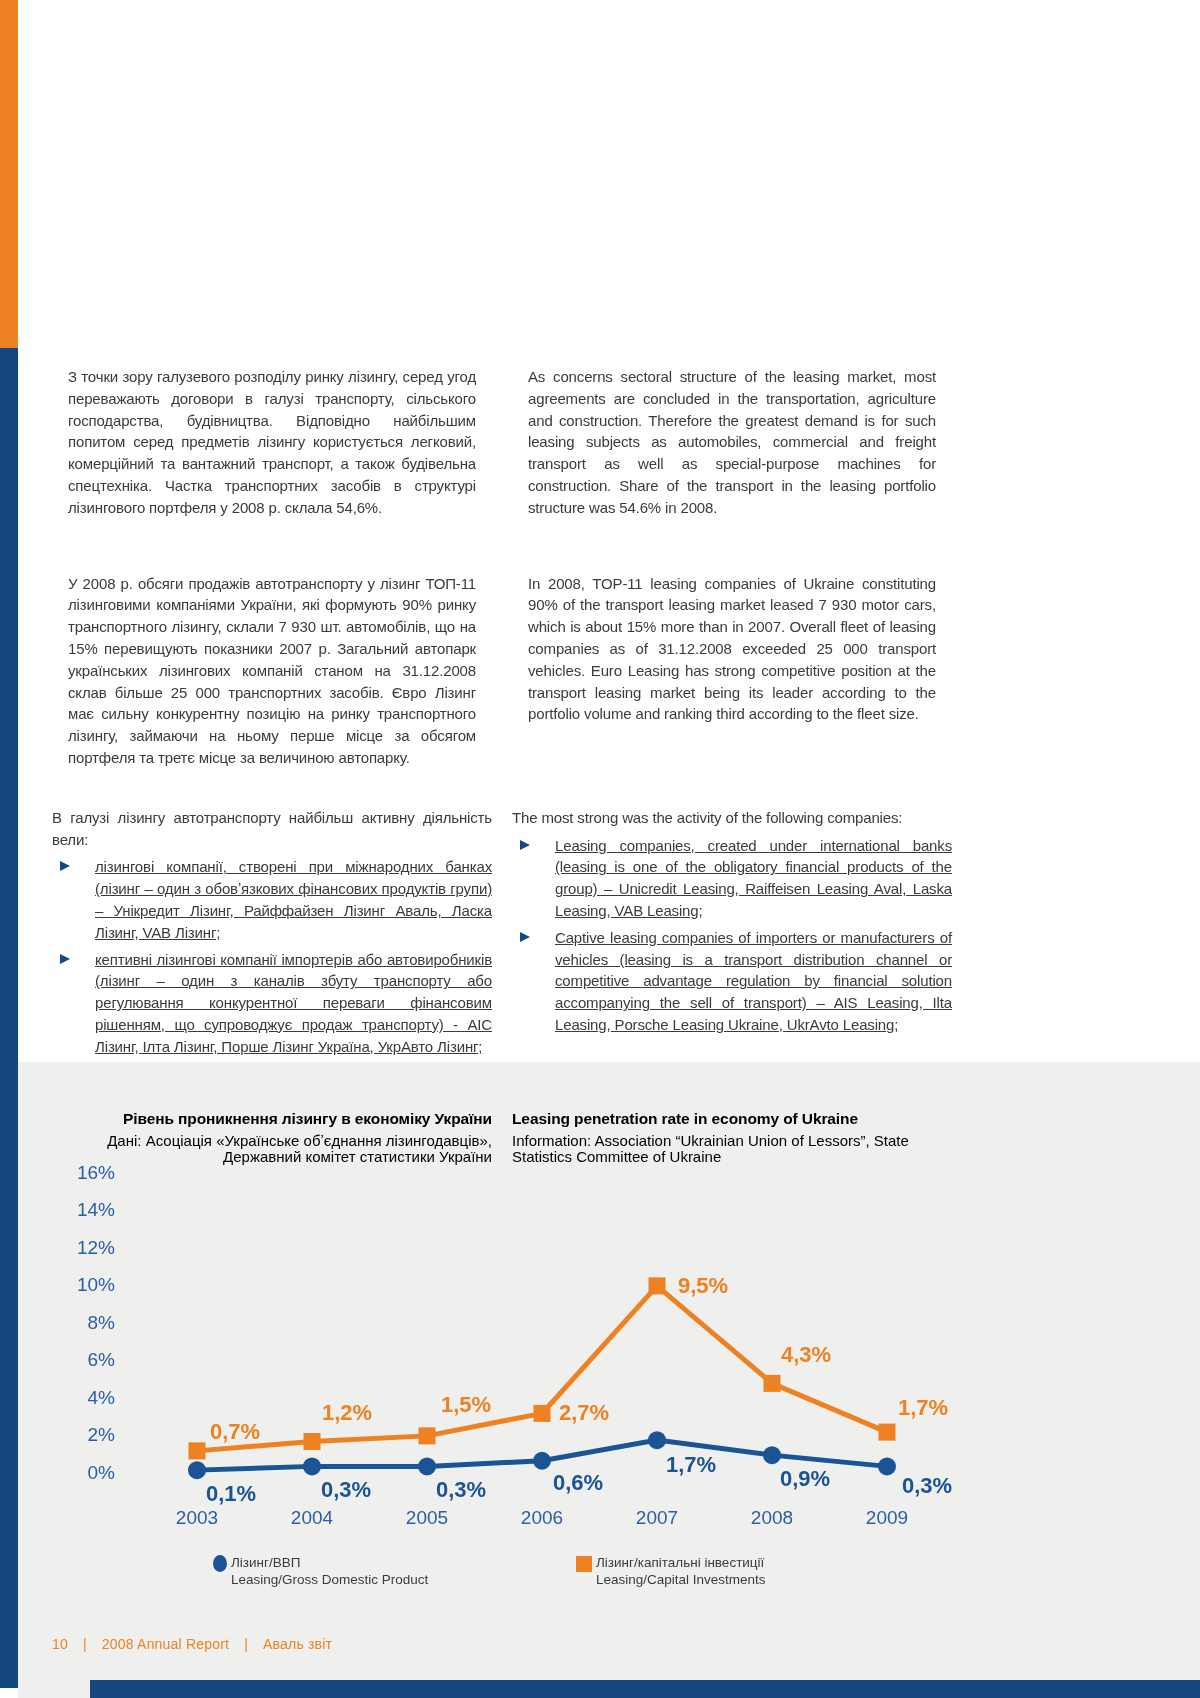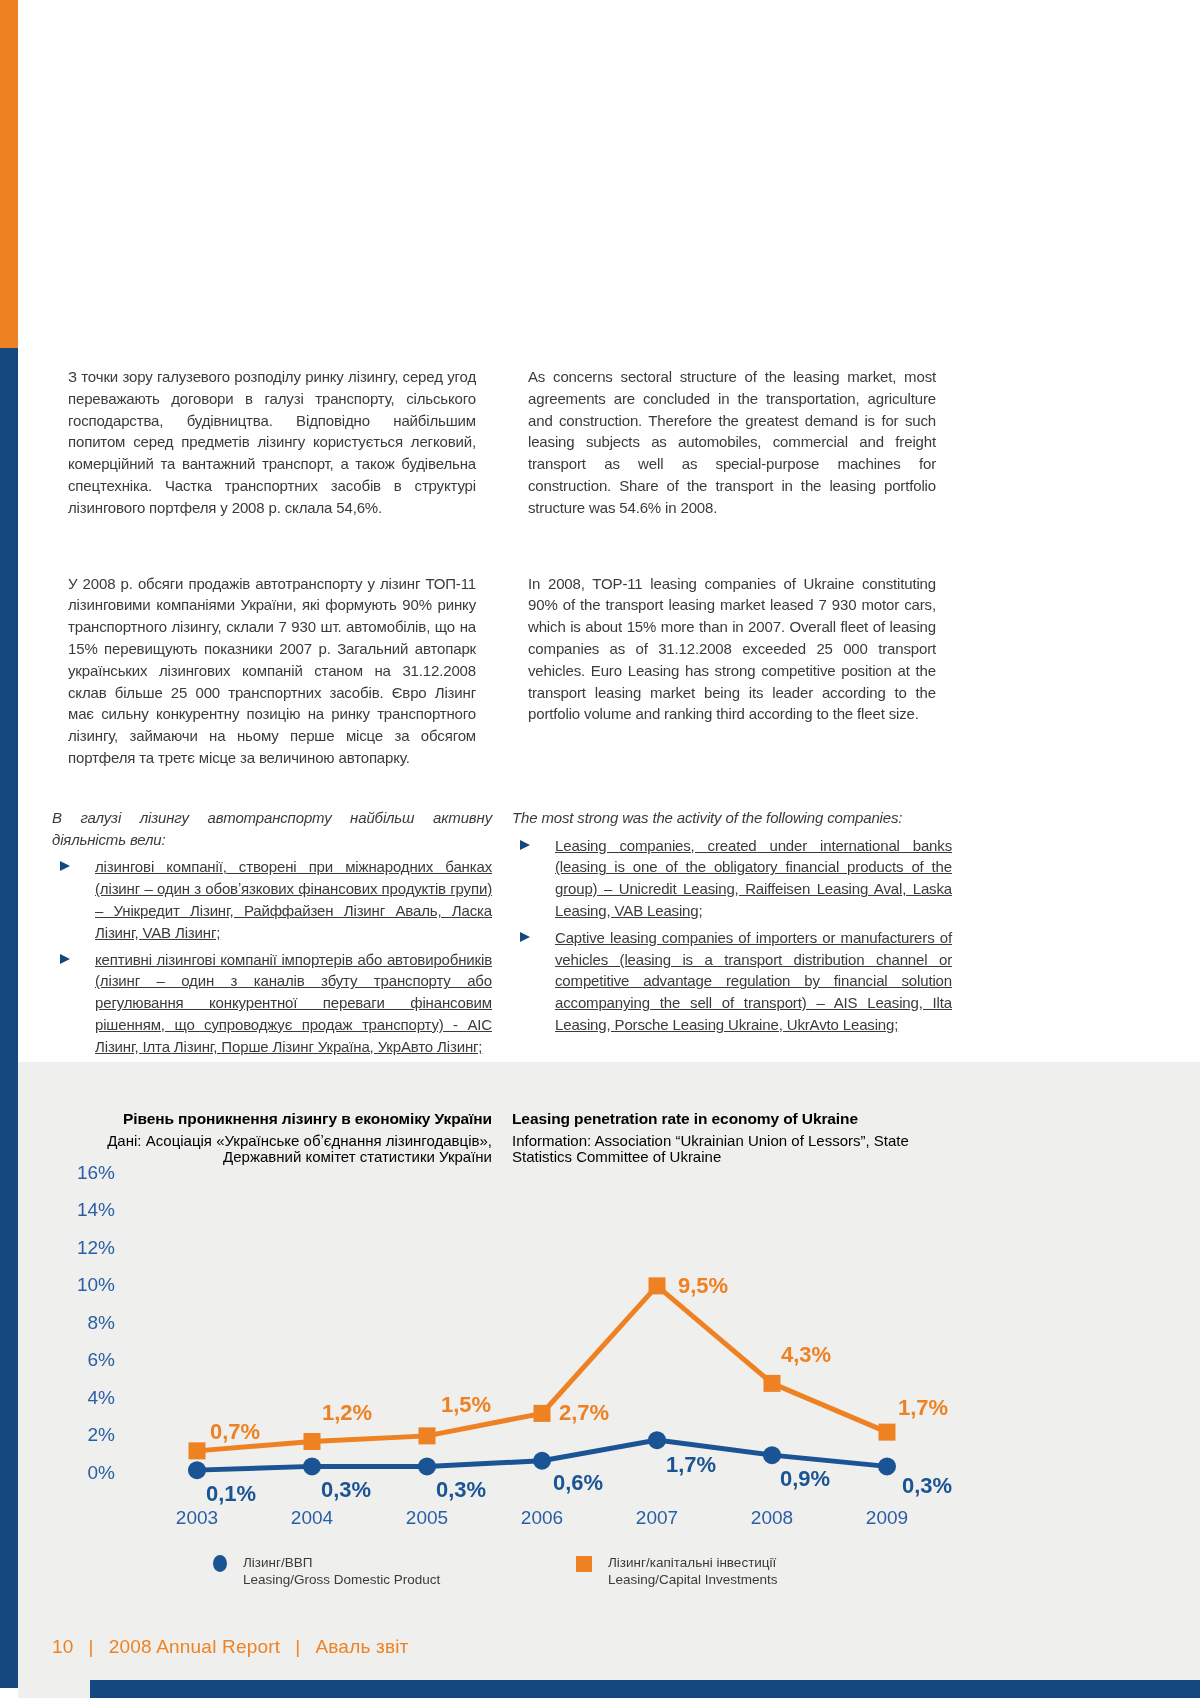--- a/index.html
+++ b/index.html
@@ -9,50 +9,50 @@
   
   .bar-orange{position:absolute;left:0;top:0;width:18px;height:348px;background:#EE8122;}
   .bar-navy{position:absolute;left:0;top:348px;width:18px;height:1340px;background:#14487E;}
   .bottom-bar{position:absolute;left:90px;top:1680px;width:1110px;height:18px;background:#14487E;}
 
   
   .content{position:absolute;left:52px;top:350px;width:900px;
            display:grid;grid-template-columns:440px 440px;column-gap:20px;row-gap:22px;
            color:#3B3B3A;font-size:15px;line-height:21.8px;text-align:justify;letter-spacing:-0.15px;}
   .content p{margin:16px;}
-  .list-block .intro{margin:0 0 6px 0;font-style:italic;}
+  .list-block .intro{margin:0 0 6px 0;}
   ul.bullets{list-style:none;margin:0;padding:0;}
   ul.bullets li{position:relative;padding-left:43px;margin-bottom:5px;text-decoration:underline;}
   ul.bullets li::before{content:"";position:absolute;left:8px;top:5px;width:0;height:0;
     border-left:10px solid #14487E;border-top:5.5px solid transparent;border-bottom:5.5px solid transparent;}
 
   
   .chart-bg{position:absolute;left:18px;top:1062px;width:1182px;height:636px;background:#EFEFEE;}
   .chart-head{position:absolute;left:34px;top:48px;display:grid;grid-template-columns:440px 440px;
               column-gap:20px;color:#000000;}
   .chart-head .ua{text-align:right;}
   .chart-title{font-size:15.5px;font-weight:bold;margin:0 0 5px 0;letter-spacing:-0.1px;}
   .chart-sub{font-size:15px;line-height:15.5px;margin:0;}
 
   #chart-svg{position:absolute;left:0;top:0;}
   #chart-svg text{font-family:"Liberation Sans",sans-serif;}
   #chart-svg .tick{font-size:19px;fill:#2A5EA5;}
   #chart-svg .lbl-blue{font-size:22px;font-weight:bold;fill:#1A5494;}
   #chart-svg .lbl-orange{font-size:22px;font-weight:bold;fill:#EE8122;}
 
   
-  .legend-item{position:absolute;display:flex;gap:16px;align-items:flex-start;
+  .legend-item{position:absolute;display:flex;gap:4px;align-items:flex-start;
                font-size:13.5px;line-height:17px;color:#3B3B3A;}
   .legend-marker-circle{width:14px;height:17px;border-radius:50%;background:#1A5494;margin-top:1px;flex:0 0 auto;}
   .legend-marker-square{width:16px;height:16px;background:#EE8122;margin-top:2px;flex:0 0 auto;}
   #legend-gdp{left:195px;top:492px;}
   #legend-capex{left:558px;top:492px;}
 
   
-  .footer{position:absolute;left:52px;top:1636px;font-size:19px;color:#EF8223;
+  .footer{position:absolute;left:52px;top:1636px;font-size:14px;color:#EF8223;
           display:flex;gap:15px;letter-spacing:0.2px;}
 </style>
 </head>
 <body>
 
 <div class="page">
 
   <div class="bar-orange"></div>
   <div class="bar-navy"></div>
 

